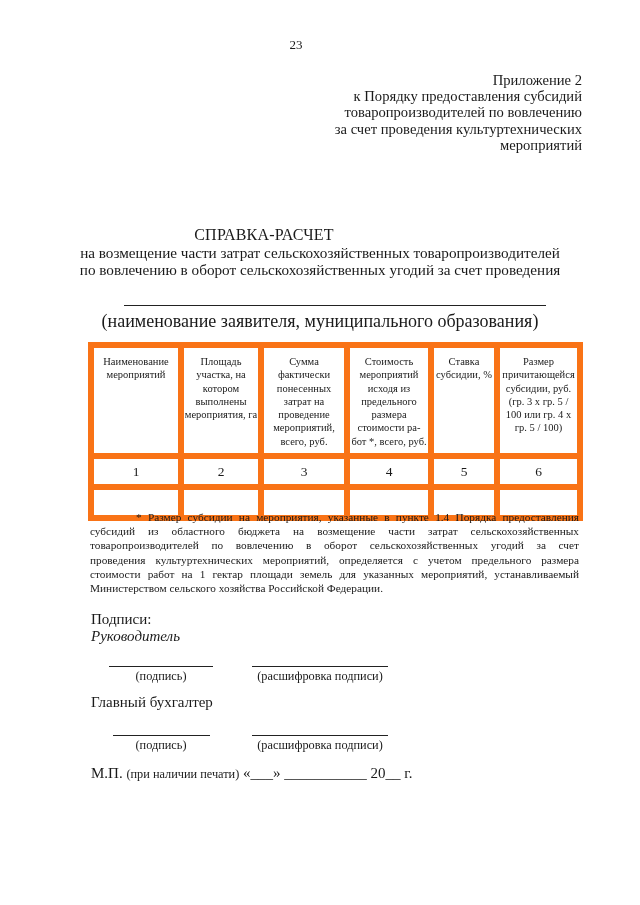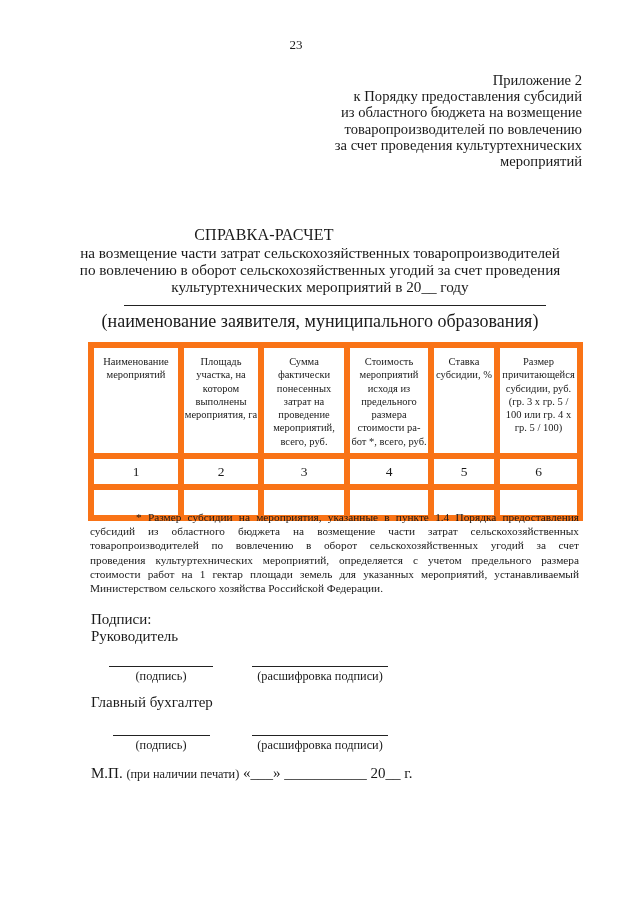--- a/index.html
+++ b/index.html
@@ -30,32 +30,30 @@
   .mp .small { font-size:12.3px; }
 </style>
 </head>
 <body>
 
 <div class="abs page-num">23</div>
 
 <div class="abs appendix">
   <div>Приложение 2</div>
   <div>к Порядку предоставления субсидий</div>
-  <div>из областного бюджета на возмещение</div>
   <div>товаропроизводителей по вовлечению</div>
   <div>за счет проведения культуртехнических</div>
   <div>мероприятий</div>
 </div>
 
 <div class="abs title">СПРАВКА-РАСЧЕТ</div>
 
 <div class="abs subtitle">
   <div>на возмещение части затрат сельскохозяйственных товаропроизводителей</div>
   <div>по вовлечению в оборот сельскохозяйственных угодий за счет проведения</div>
-  <div>культуртехнических мероприятий в 20__ году</div>
 </div>
 
 <div class="abs applicant-line"></div>
 <div class="abs applicant-caption">(наименование заявителя, муниципального образования)</div>
 
 <table class="calc">
   <colgroup>
     <col style="width:90px">
       <col style="width:80px">
       <col style="width:86px">
@@ -94,21 +92,21 @@
 <div class="abs footnote">
   <div class="first">* Размер субсидии на мероприятия, указанные в пункте 1.4 Порядка предоставления</div>
   <div>субсидий из областного бюджета на возмещение части затрат сельскохозяйственных</div>
   <div>товаропроизводителей по вовлечению в оборот сельскохозяйственных угодий за счет</div>
   <div>проведения культуртехнических мероприятий, определяется с учетом предельного размера</div>
   <div>стоимости работ на 1 гектар площади земель для указанных мероприятий, устанавливаемый</div>
   <div class="last">Министерством сельского хозяйства Российской Федерации.</div>
 </div>
 
 <div class="abs sig-head" style="top:611px;">Подписи:</div>
-<div class="abs sig-head" style="top:628px;">Руководитель</div>
+<div class="abs sig-head" style="top:628px;font-style:italic;">Руководитель</div>
 
 <div class="abs line" style="left:109px; top:666px; width:104px;"></div>
 <div class="abs cap" style="left:109px; top:669px; width:104px;">(подпись)</div>
 <div class="abs line" style="left:252px; top:666px; width:136px;"></div>
 <div class="abs cap" style="left:248px; top:669px; width:144px;">(расшифровка подписи)</div>
 
 <div class="abs sig-head" style="top:694px;">Главный бухгалтер</div>
 
 <div class="abs line" style="left:113px; top:735px; width:97px;"></div>
 <div class="abs cap" style="left:109px; top:738px; width:104px;">(подпись)</div>

